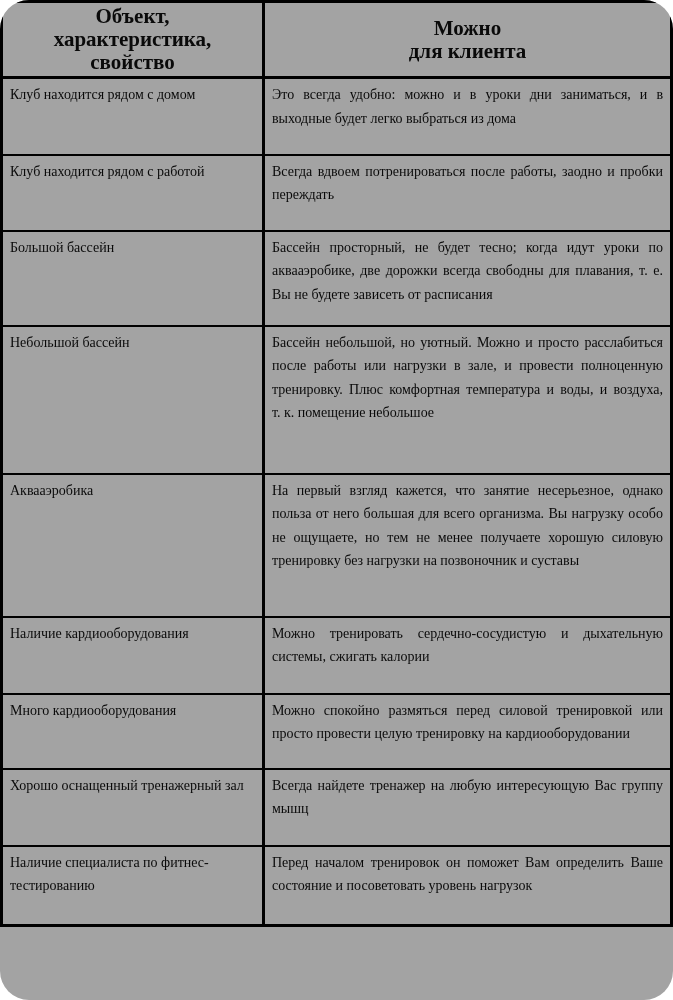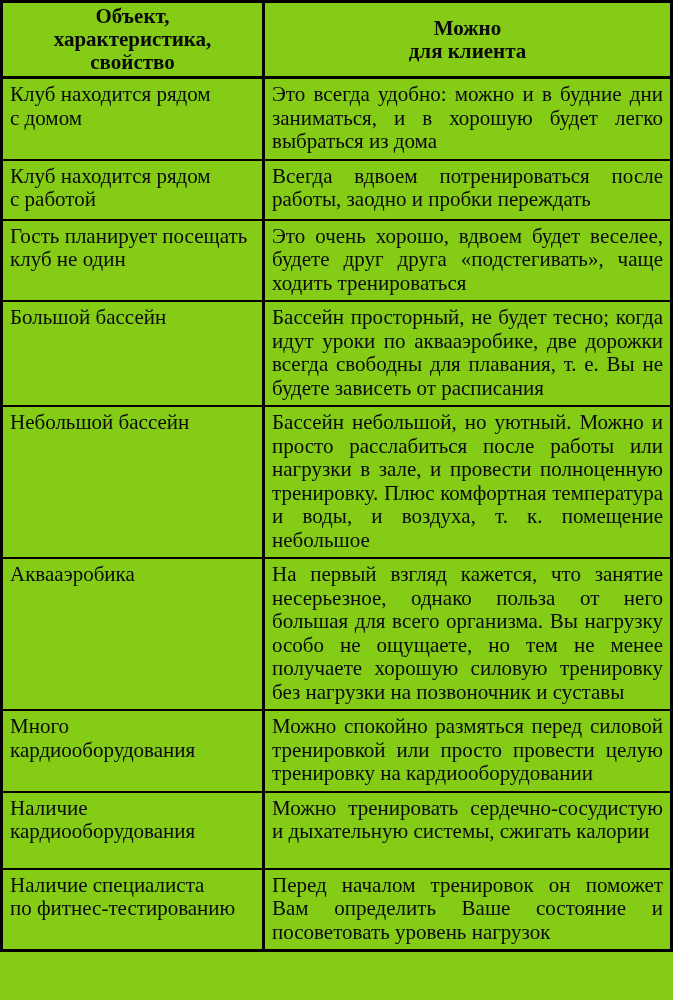--- a/index.html
+++ b/index.html
@@ -3,23 +3,24 @@
 <meta charset="utf-8">
 <style>
   html, body {
     margin: 0;
     padding: 0;
     background: #ffffff;
   }
   .page {
     width: 673px;
     height: 1000px;
-    background: #84cc16;
+    background: #a3a3a3;
     overflow: hidden;
     box-sizing: border-box;
+    border-radius: 29px;
   }
   table.benefits {
     border-collapse: collapse;
     table-layout: fixed;
     width: 673px;
     color: #0a0a0a;
     font-family: "Liberation Serif", "DejaVu Serif", serif;
     border: 3px solid #000;
   }
   table.benefits col.c-object { width: 262px; }
@@ -32,21 +33,21 @@
     font-size: 21px;
     font-weight: bold;
     line-height: 23px;
     text-align: center;
     vertical-align: middle;
     white-space: pre-line;
     padding: 2px 4px;
     border-bottom-width: 3px;
   }
   table.benefits td {
-    font-size: 21px;
+    font-size: 14px;
     line-height: 23.5px;
     vertical-align: top;
     padding: 4px 7px 5px 7px;
   }
   table.benefits td.object-cell {
     border-right-width: 3px;
     text-align: left;
   }
   table.benefits th.object-head {
     border-right-width: 3px;
@@ -69,49 +70,49 @@
         <th class="object-head">Объект,
 характеристика,
 свойство</th>
         <th>Можно
 для клиента</th>
       </tr>
     </thead>
     <tbody>
       <tr style="height:77px;">
         <td class="object-cell">Клуб находится рядом с&nbsp;домом</td>
-        <td class="benefit-cell">Это всегда удобно: можно и в будние дни заниматься, и в хорошую будет легко выбраться из дома</td>
+        <td class="benefit-cell">Это всегда удобно: можно и в уроки дни заниматься, и в выходные будет легко выбраться из дома</td>
       </tr>
-      <tr style="height:60px;">
+      <tr style="height:76px;">
         <td class="object-cell">Клуб находится рядом с&nbsp;работой</td>
         <td class="benefit-cell">Всегда вдвоем потренироваться после работы, заодно и пробки переждать</td>
-      </tr>
-      <tr style="height:77px;">
-        <td class="object-cell">Гость планирует посещать клуб не один</td>
-        <td class="benefit-cell">Это очень хорошо, вдвоем будет веселее, будете друг друга «подстегивать», чаще ходить тренироваться</td>
       </tr>
       <tr style="height:95px;">
         <td class="object-cell">Большой бассейн</td>
         <td class="benefit-cell">Бассейн просторный, не будет тесно; когда идут уроки по аквааэробике, две дорожки всегда свободны для плавания, т.&nbsp;е. Вы не будете зависеть от расписания</td>
       </tr>
       <tr style="height:148px;margin-top:7px;">
         <td class="object-cell">Небольшой бассейн</td>
         <td class="benefit-cell">Бассейн небольшой, но уютный. Можно и просто расслабиться после работы или нагрузки в зале, и провести полноценную тренировку. Плюс комфортная температура и воды, и воздуха, т.&nbsp;к. помещение небольшое</td>
       </tr>
       <tr style="height:143px;margin-top:8px;">
         <td class="object-cell">Аквааэробика</td>
         <td class="benefit-cell">На первый взгляд кажется, что занятие несерьезное, однако польза от него большая для всего организма. Вы нагрузку особо не ощущаете, но тем не менее получаете хорошую силовую тренировку без нагрузки на позвоночник и суставы</td>
       </tr>
+      <tr style="height:77px;">
+        <td class="object-cell">Наличие кардиооборудования</td>
+        <td class="benefit-cell">Можно тренировать сердечно-сосудистую и дыхательную системы, сжигать калории</td>
+      </tr>
       <tr style="height:75px;">
         <td class="object-cell">Много кардиооборудования</td>
         <td class="benefit-cell">Можно спокойно размяться перед силовой тренировкой или просто провести целую тренировку на кардиооборудовании</td>
       </tr>
       <tr style="height:77px;">
-        <td class="object-cell">Наличие кардиооборудования</td>
-        <td class="benefit-cell">Можно тренировать сердечно-сосудистую и дыхательную системы, сжигать калории</td>
+        <td class="object-cell">Хорошо оснащенный тренажерный зал</td>
+        <td class="benefit-cell">Всегда найдете тренажер на любую интересующую Вас группу мышц</td>
       </tr>
       <tr style="height:80px;">
         <td class="object-cell">Наличие специалиста по&nbsp;фитнес-тестированию</td>
         <td class="benefit-cell">Перед началом тренировок он поможет Вам определить Ваше состояние и посоветовать уровень нагрузок</td>
       </tr>
     </tbody>
   </table>
 </div>
 
 </body></html>

